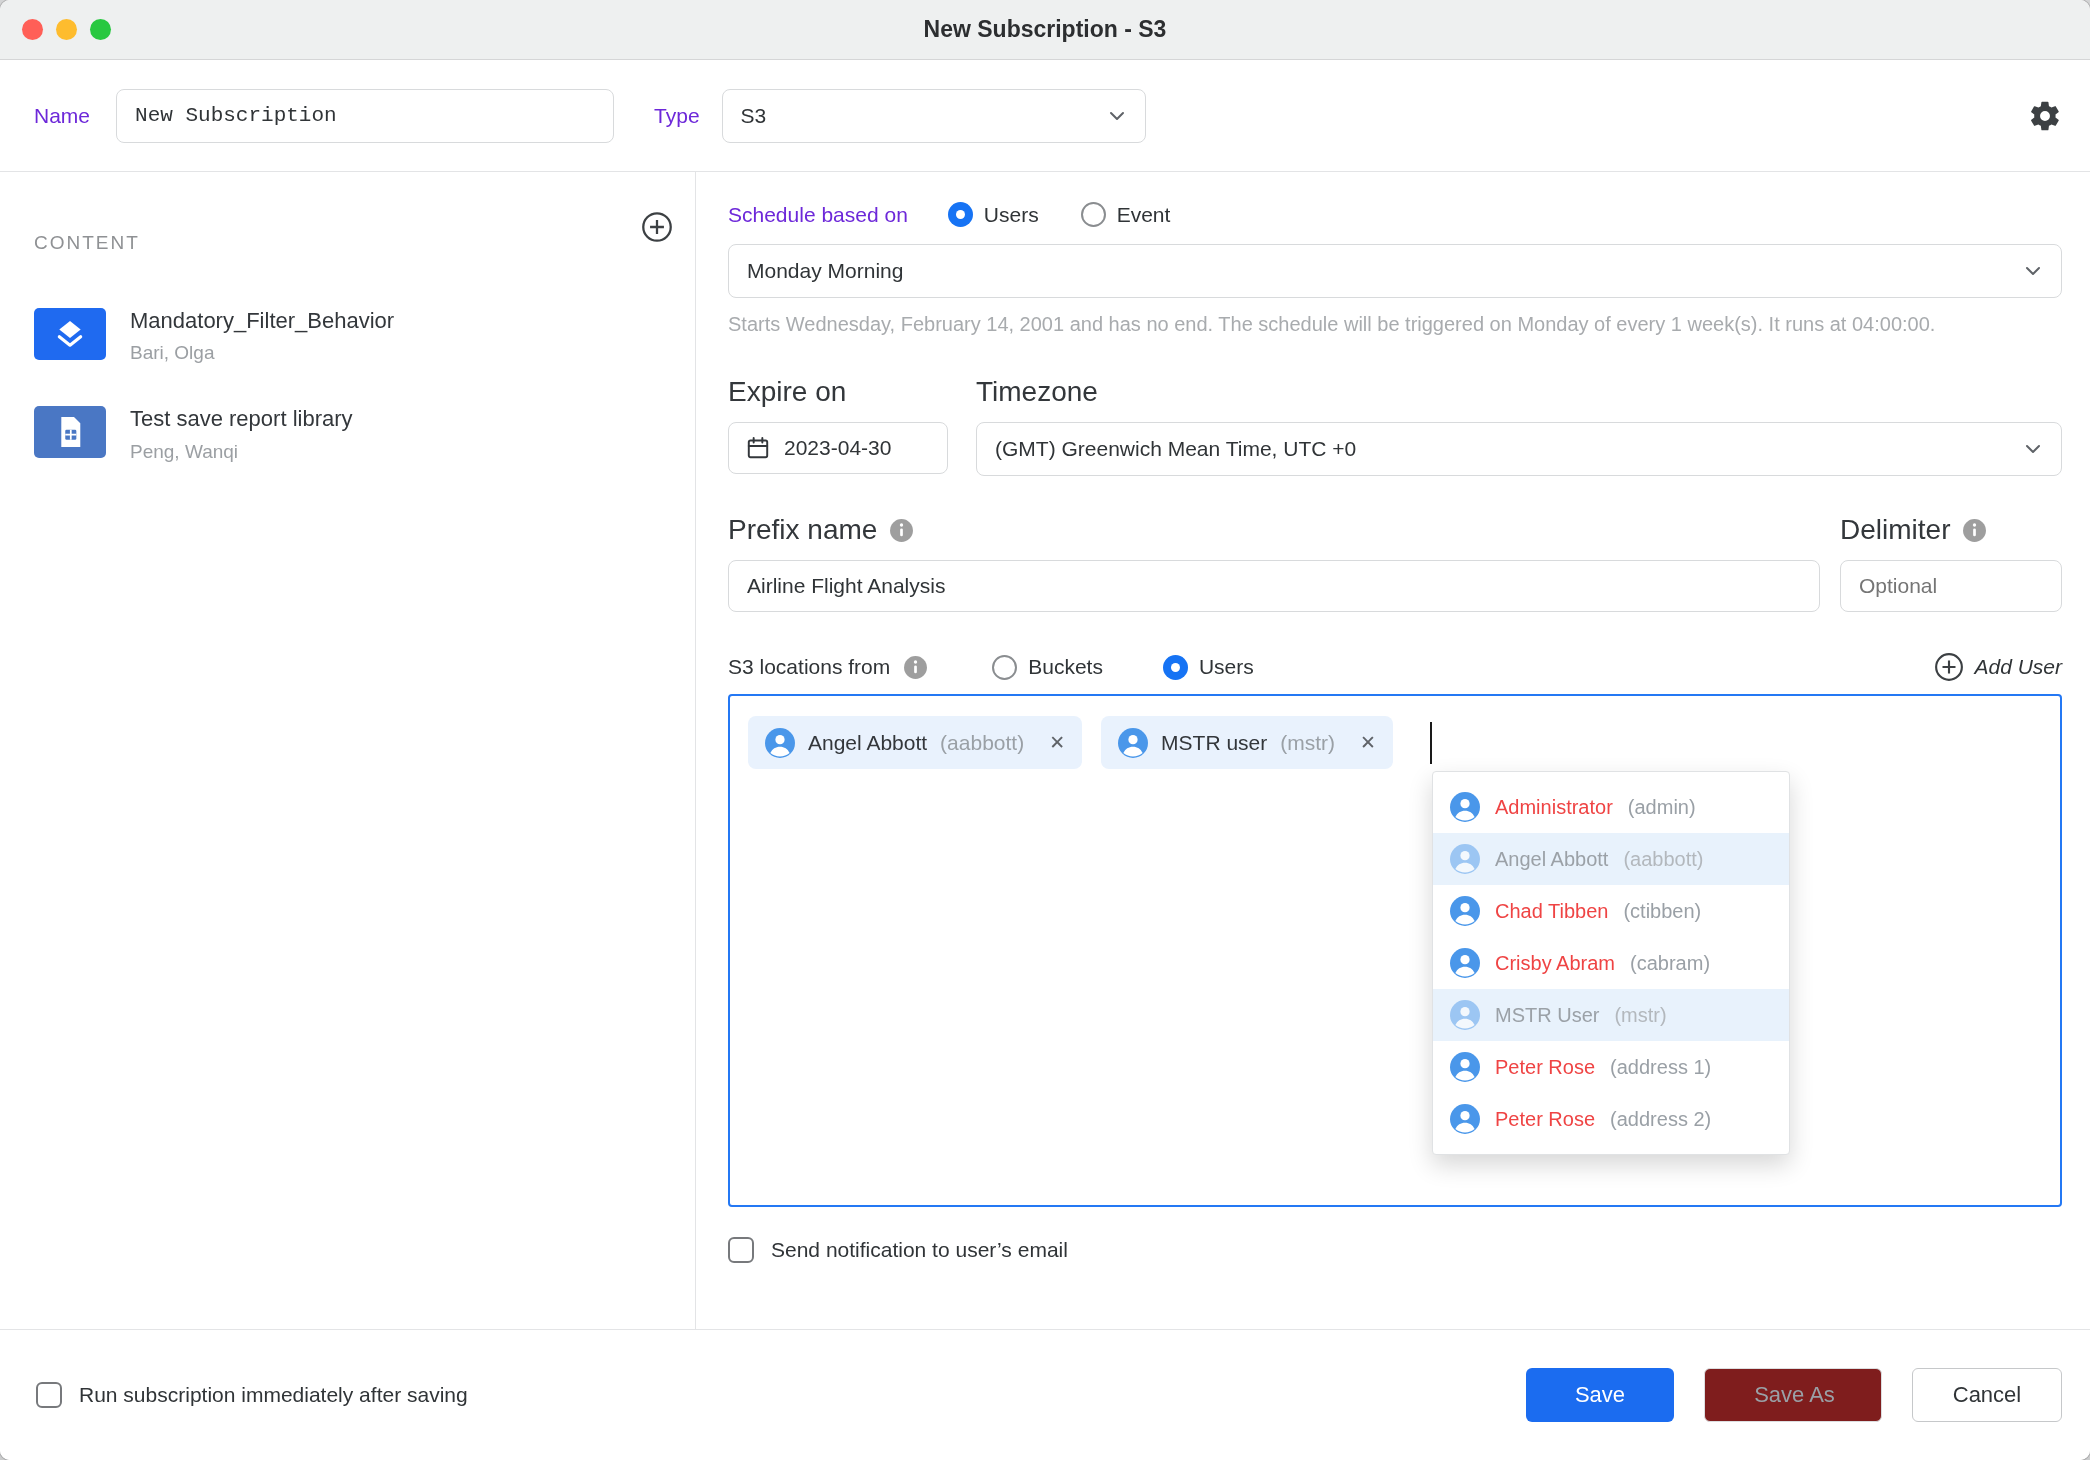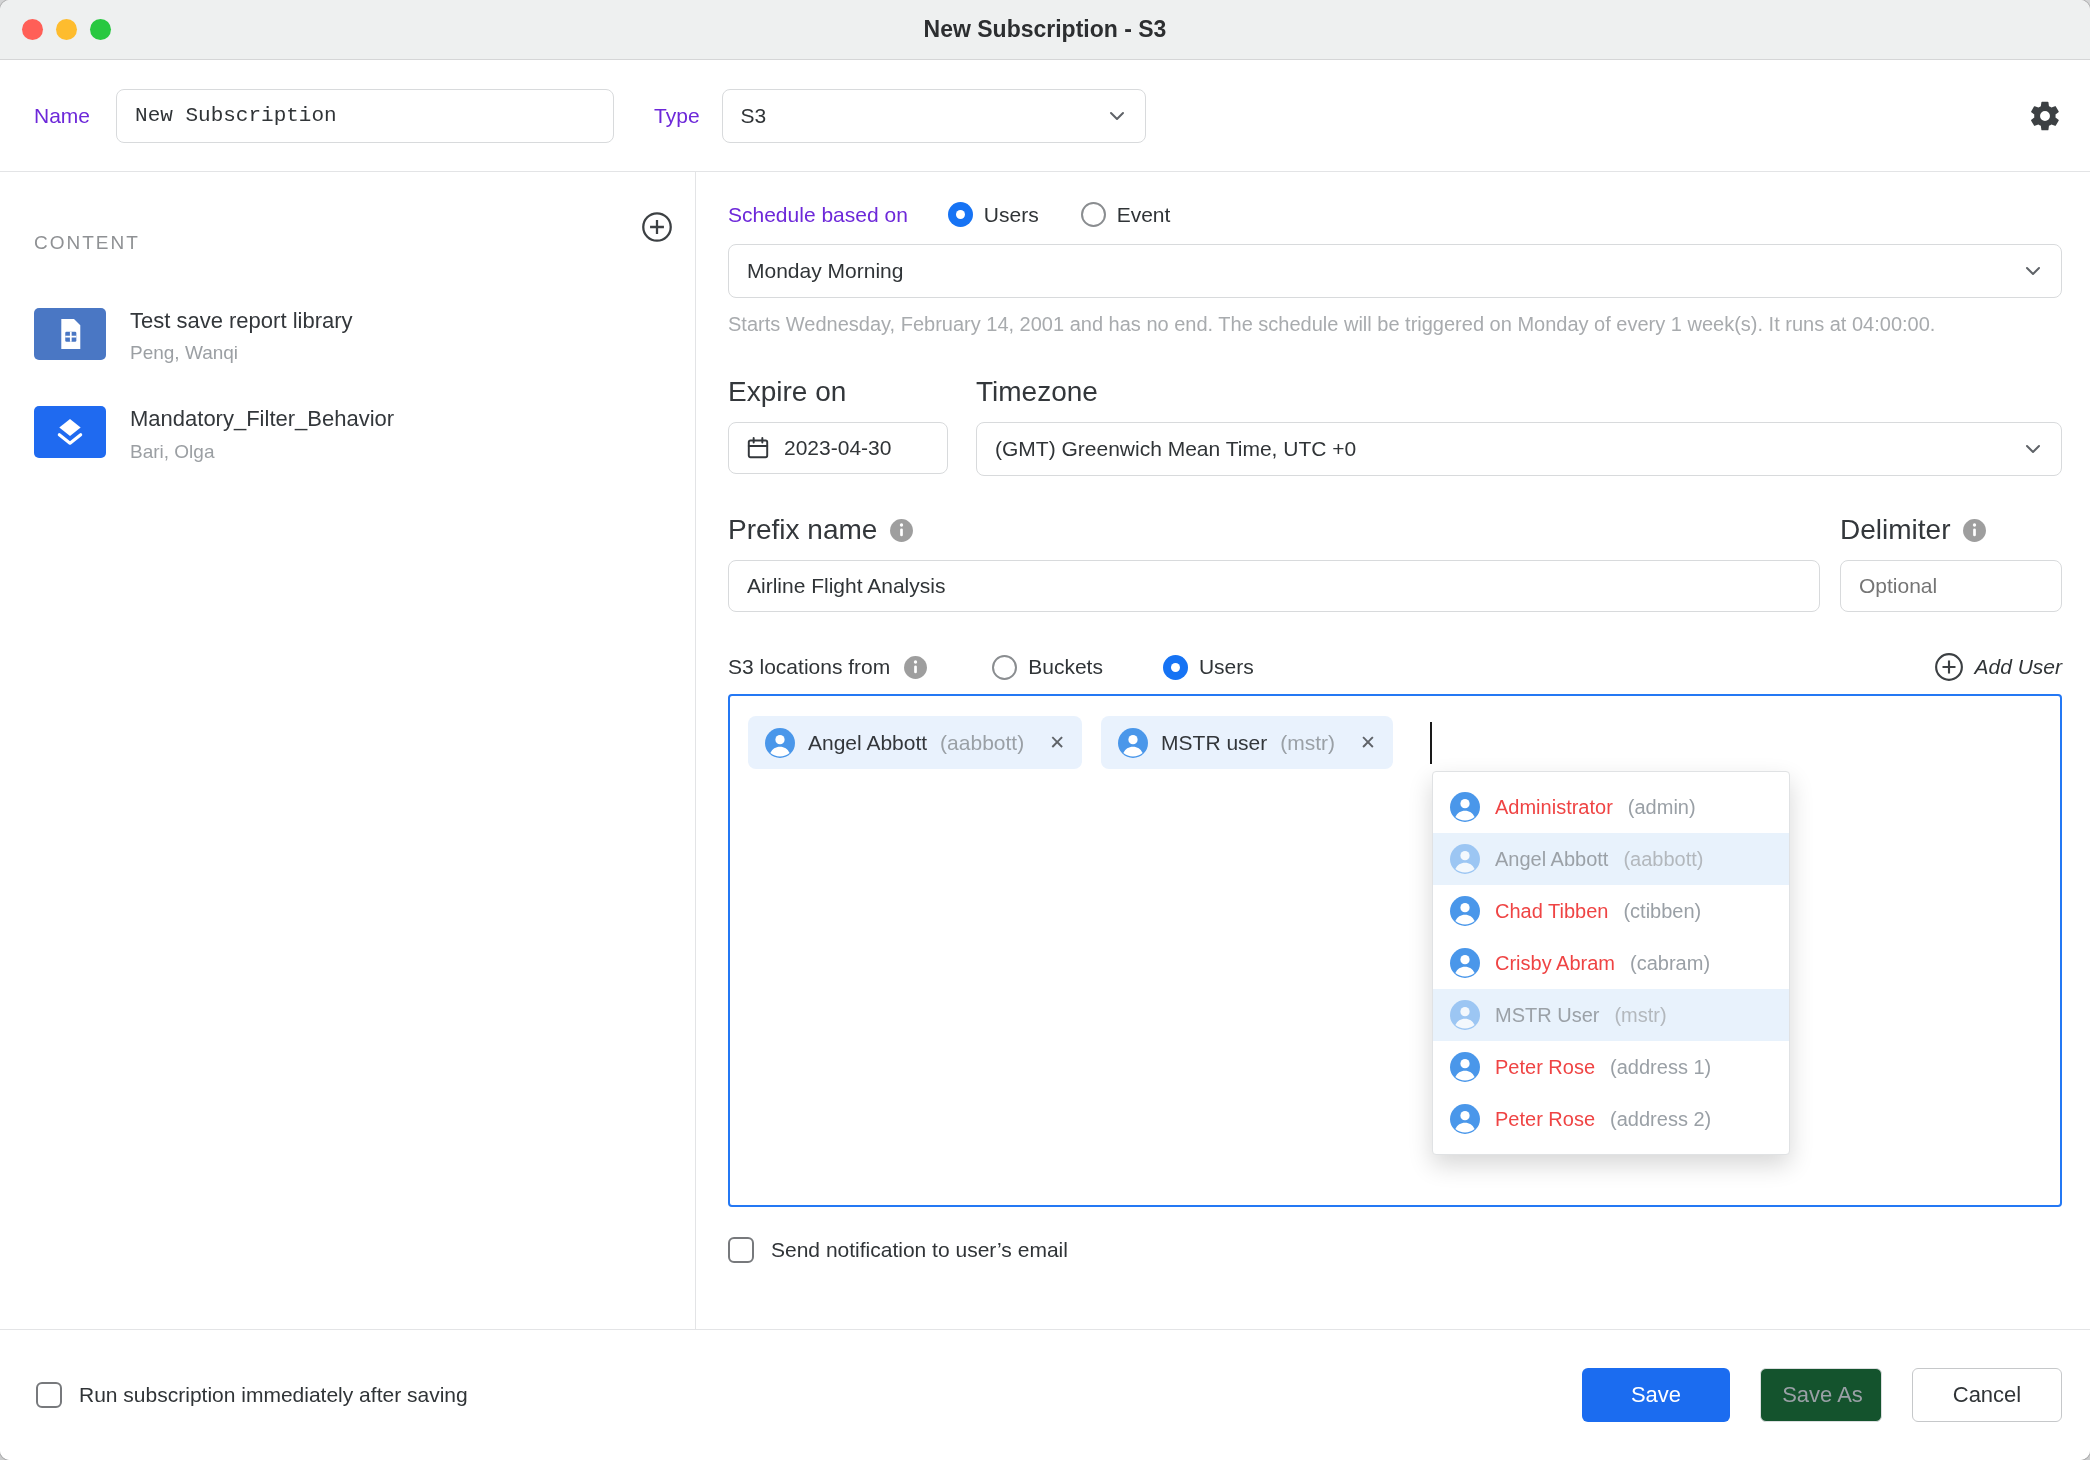--- a/index.html
+++ b/index.html
@@ -115,21 +115,21 @@
   .notify-row{margin-top:30px;display:flex;align-items:center;}
   .check-label{font-size:21px;color:#303437;margin-left:17px;}
   
   .footer{
     height:130px;flex:0 0 130px;border-top:1px solid #e3e4e6;background:#fff;
     display:flex;align-items:center;padding:0 28px 0 36px;
   }
   .footer-buttons{margin-left:auto;display:flex;gap:30px;}
   .btn{height:54px;border-radius:6px;font-size:22px;display:flex;align-items:center;justify-content:center;box-sizing:border-box;cursor:pointer;font-family:inherit;}
   .btn-primary{width:148px;background:#1b6cf0;color:#fff;border:none;}
-  .btn-saveas{width:122px;background:#14532d;border:1px solid #dcdee0;color:#9aa0a6;padding-left:9px;}
+  .btn-saveas{width:178px;background:#7f1d1d;border:1px solid #dcdee0;color:#9aa0a6;padding-left:9px;}
   .btn-cancel{width:150px;background:#fff;border:1px solid #c6c8ca;color:#303437;}
 </style>
 </head>
 <body>
 
 <svg width="0" height="0" style="position:absolute">
   <defs>
     <g id="i-user">
         <circle cx="12" cy="12" r="12" fill="#4a97ea"></circle>
         <circle cx="12" cy="9.3" r="3.7" fill="#fff"></circle>
@@ -196,39 +196,39 @@
 
     <div class="sidebar">
       <div class="sidebar-header">
         <span class="content-title">CONTENT</span>
         <svg class="icon-btn" viewBox="0 0 24 24">
             <use href="#i-plus"></use>
           </svg>
       </div>
       <div class="content-items">
         <div class="content-item">
+          <div class="doc-tile tile-dossier">
+            <svg width="40" height="40" viewBox="0 0 24 24">
+                <use href="#i-dossier"></use>
+              </svg>
+          </div>
+          <div>
+            <div class="item-title">Mandatory_Filter_Behavior</div>
+            <div class="item-owner">Bari, Olga</div>
+          </div>
+        </div>
+        <div class="content-item">
           <div class="doc-tile tile-report">
             <svg width="38" height="38" viewBox="0 0 24 24">
                 <use href="#i-report"></use>
               </svg>
           </div>
           <div>
             <div class="item-title">Test save report library</div>
             <div class="item-owner">Peng, Wanqi</div>
-          </div>
-        </div>
-        <div class="content-item">
-          <div class="doc-tile tile-dossier">
-            <svg width="40" height="40" viewBox="0 0 24 24">
-                <use href="#i-dossier"></use>
-              </svg>
-          </div>
-          <div>
-            <div class="item-title">Mandatory_Filter_Behavior</div>
-            <div class="item-owner">Bari, Olga</div>
           </div>
         </div>
       </div>
     </div>
 
     <div class="main">
 
       <div class="inline-row schedule-row">
         <span class="field-label">Schedule based on</span>
         <span class="radio radio-on" style="margin-left:40px"></span>

